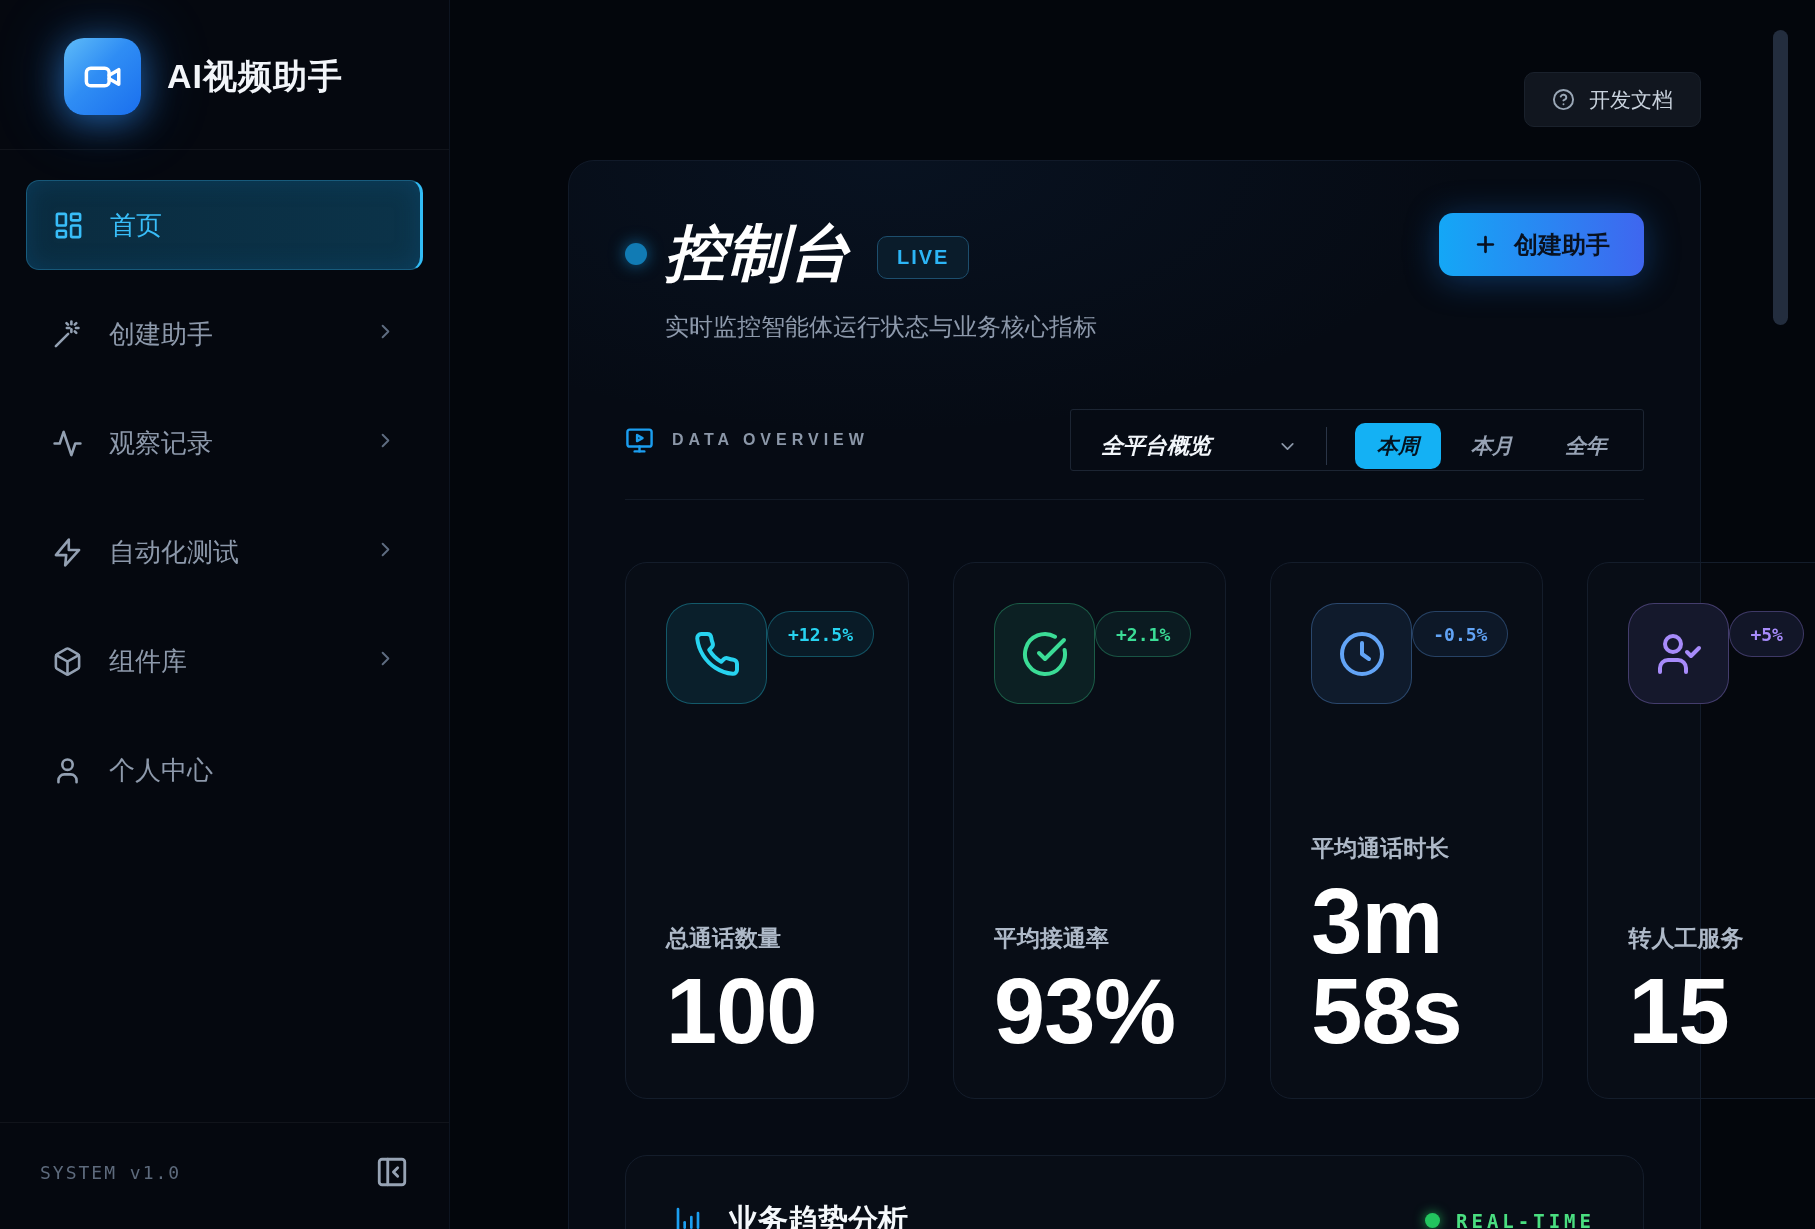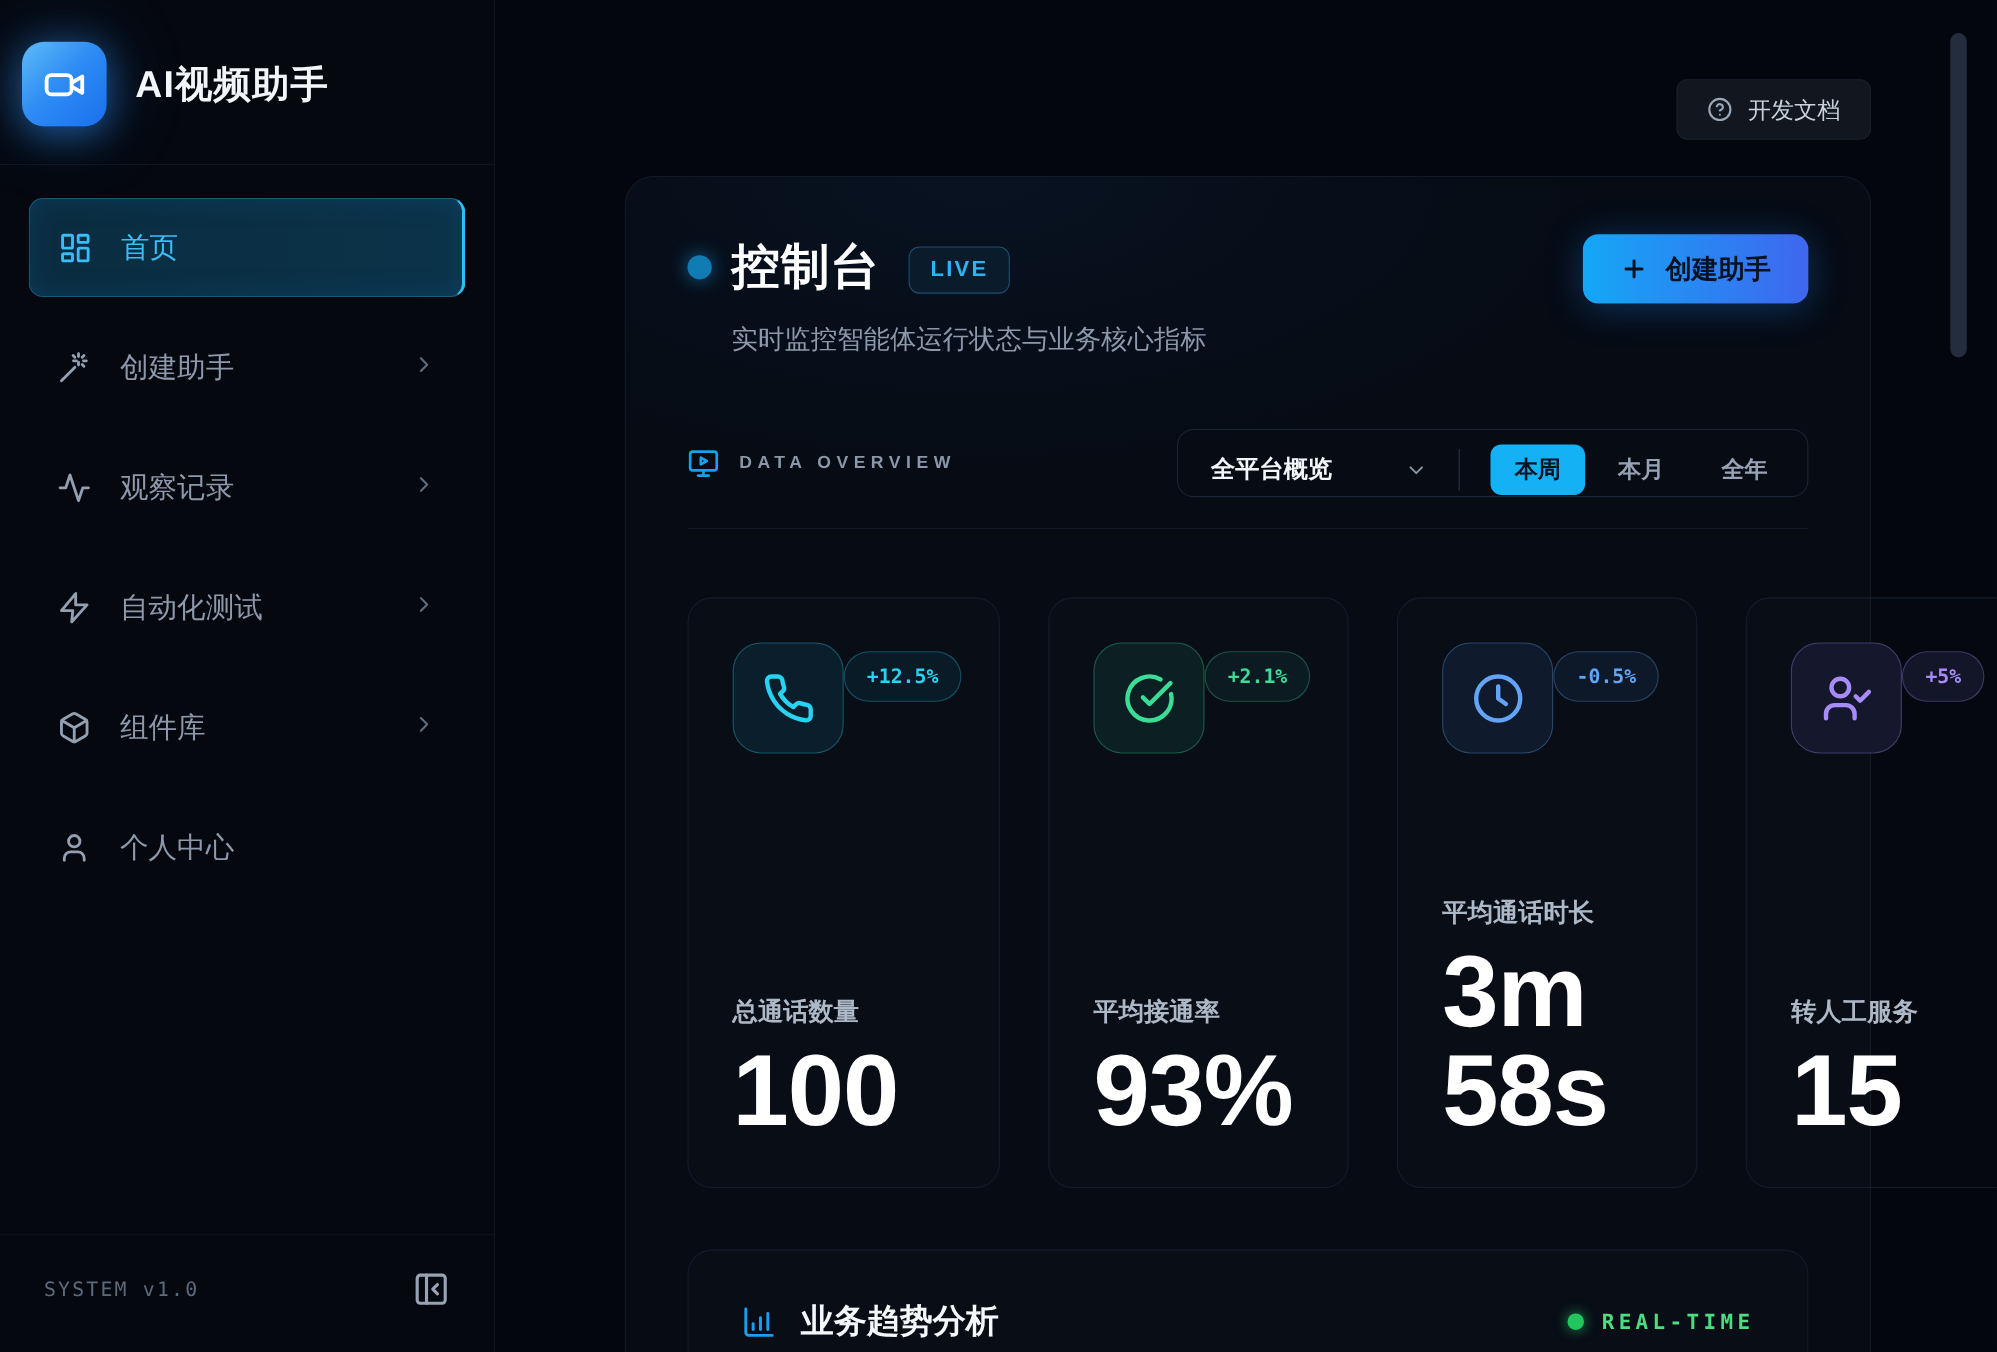--- a/index.html
+++ b/index.html
@@ -14,21 +14,21 @@
 
   
   .sidebar {
     width:450px; height:1229px; flex:0 0 450px;
     background:#05080f;
     border-right:1px solid #0d1420;
     display:flex; flex-direction:column;
   }
   .side-head {
     display:flex; align-items:center; gap:26px;
-    padding:38px 40px 34px 20px;
+    padding:38px 40px 34px 64px;
     border-bottom:1px solid rgba(255,255,255,0.05);
   }
   .logo-tile {
     width:77px; height:77px; border-radius:20px;
     background:linear-gradient(135deg,#5fbcf8 0%,#2f8df4 45%,#1a6fee 100%);
     display:flex; align-items:center; justify-content:center;
     box-shadow:0 6px 34px rgba(47,141,244,0.55), 0 0 70px rgba(47,141,244,0.30);
   }
   .logo-tile svg { width:42px; height:42px; stroke:#ffffff; }
   .app-title { font-size:34px; font-weight:700; color:#f2f5f9; letter-spacing:1px; }
@@ -88,21 +88,21 @@
     padding:52px 56px;
   }
 
   .console-head { display:flex; align-items:flex-start; }
   .console-title-row { display:flex; align-items:center; }
   .live-dot {
     width:22px; height:22px; border-radius:50%;
     background:#117bb4; margin-right:18px;
     box-shadow:0 0 16px rgba(17,123,180,0.8);
   }
-  .console-title { font-size:44px; font-weight:800; color:#ffffff; letter-spacing:1px; }
+  .console-title { font-size:61px; font-weight:800; color:#ffffff; letter-spacing:1px;font-style:italic; }
   .live-badge {
     margin-left:26px; margin-top:6px;
     padding:9px 19px; border-radius:10px;
     background:#0a1c2b; border:1px solid #1d4e6d;
     color:#2cb5f6; font-size:20px; font-weight:800; letter-spacing:2px;
   }
   .create-btn {
     margin-left:auto;
     height:63px; padding:0 34px; border-radius:14px;
     background:linear-gradient(90deg,#14a7f6 0%,#2b84f2 55%,#3f66ef 100%);
@@ -118,22 +118,22 @@
     display:flex; align-items:center; justify-content:space-between;
     padding-bottom:28px;
     border-bottom:1px solid #121a26;
   }
   .ov-left { display:flex; align-items:center; gap:18px; }
   .ov-left svg { width:29px; height:29px; stroke:#1b9ef0; }
   .ov-label { font-size:16px; font-weight:700; color:#8b97a8; letter-spacing:5px; }
 
   .ov-controls {
     display:flex; align-items:center;
-    border:1px solid #1c2533; border-radius:15px;
-    height:62px; padding:12px 14px 0 30px;
+    border:1px solid #1c2533; border-radius:3px;
+    height:62px; padding:12px 14px 0 30px;font-style:italic;
   }
   .dd-value { font-size:22px; font-weight:700; color:#f2f6fa; }
   .dd-chev { margin-left:66px; display:flex; }
   .dd-chev svg { width:21px; height:21px; stroke:#8b97a8; }
   .ov-divider { width:1px; height:38px; background:#2a3547; margin:0 28px; }
   .tabs { display:flex; align-items:center; gap:8px; }
   .tab {
     padding:9px 22px; border-radius:10px;
     font-size:21px; font-weight:700; color:#97a3b5; cursor:pointer;
   }

